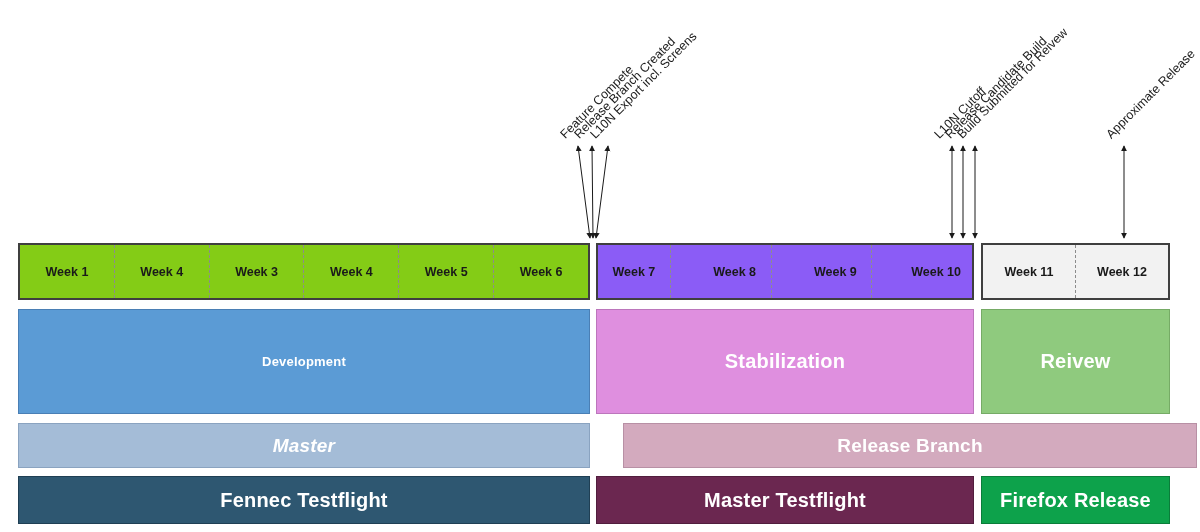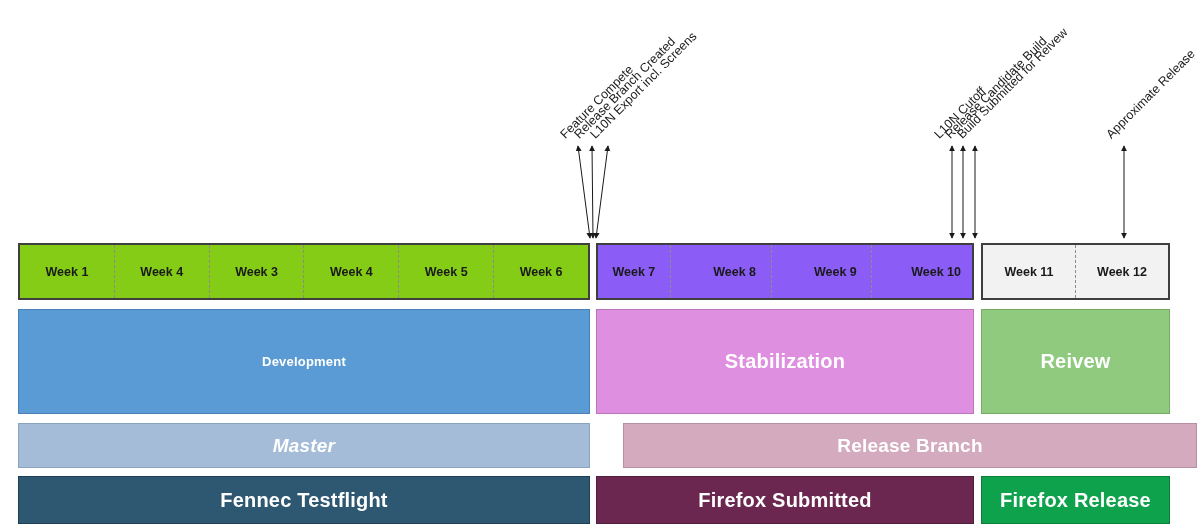--- a/index.html
+++ b/index.html
@@ -96,16 +96,16 @@
         <div class="week-cell">Week 12</div>
       </div>
     </div>
   <div id="rows">
       <div class="block" style="left: 18px; top: 309px; width: 572px; height: 105px; background: rgb(91, 155, 213); border-color: rgb(74, 127, 181); font-size: 13px;">Development</div>
       <div class="block" style="left: 596px; top: 309px; width: 378px; height: 105px; background: rgb(223, 143, 223); border-color: rgb(188, 118, 188); font-size: 20px;">Stabilization</div>
       <div class="block" style="left: 981px; top: 309px; width: 189px; height: 105px; background: rgb(143, 202, 126); border-color: rgb(118, 171, 102); font-size: 20px;">Reivew</div>
       <div class="block" style="left: 18px; top: 423px; width: 572px; height: 45px; background: rgb(164, 188, 215); border-color: rgb(138, 163, 192); font-size: 19px; font-style: italic;">Master</div>
       <div class="block" style="left: 596px; top: 423px; width: 574px; height: 45px; background: rgb(211, 170, 190); border-color: rgb(184, 144, 165); font-size: 19px; margin-left: 27px;">Release Branch</div>
       <div class="block" style="left: 18px; top: 476px; width: 572px; height: 48px; background: rgb(46, 87, 113); border-color: rgb(31, 63, 84); font-size: 20px;">Fennec Testflight</div>
-      <div class="block" style="left: 596px; top: 476px; width: 378px; height: 48px; background: rgb(107, 39, 80); border-color: rgb(81, 29, 61); font-size: 20px;">Firefox Submitted</div>
+      <div class="block" style="left: 596px; top: 476px; width: 378px; height: 48px; background: rgb(107, 39, 80); border-color: rgb(81, 29, 61); font-size: 20px;">Master Testflight</div>
       <div class="block" style="left: 981px; top: 476px; width: 189px; height: 48px; background: rgb(13, 162, 75); border-color: rgb(10, 125, 58); font-size: 20px;">Firefox Release</div>
     </div>
 </div>
 
 </body></html>

